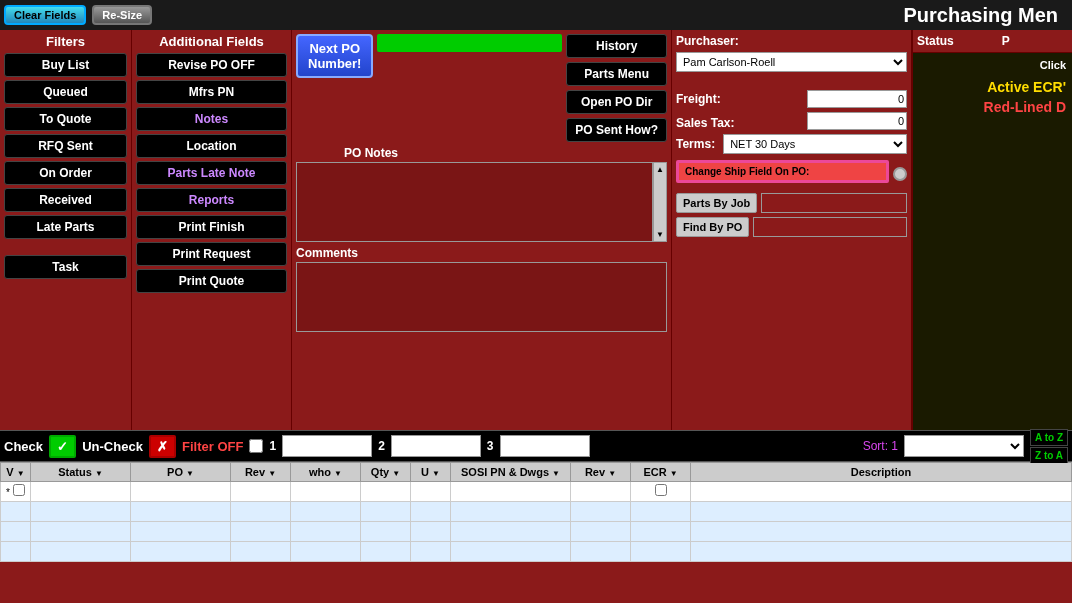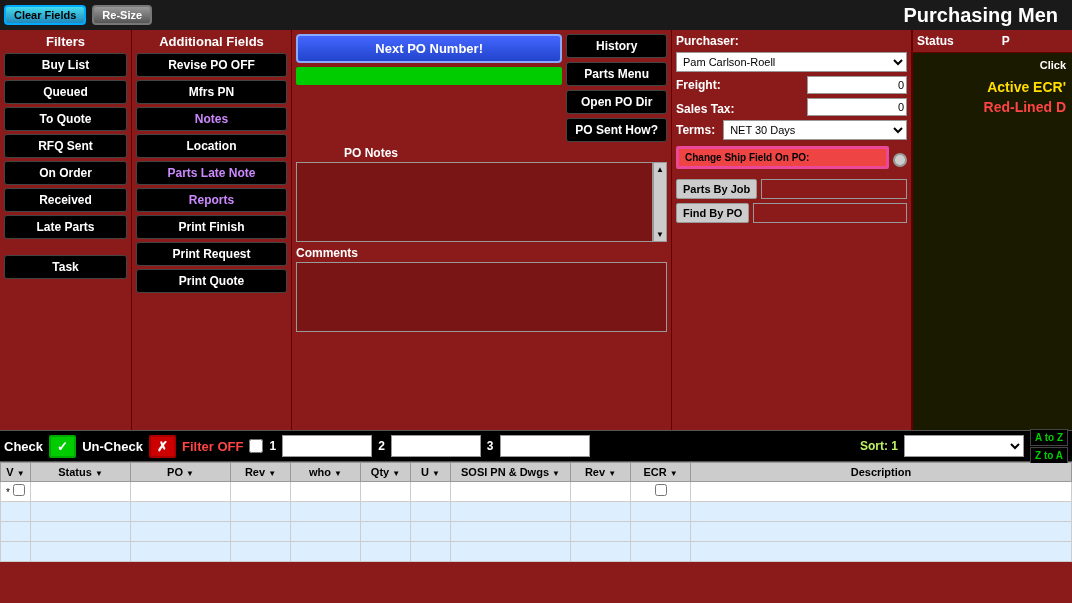--- a/index.html
+++ b/index.html
@@ -56,21 +56,21 @@
     
     .filter-bar { display: flex; align-items: center; background: black; height: 32px; padding: 0 4px; gap: 6px; border-top: 1px solid #555; border-bottom: 1px solid #555; }
     .check-label { color: white; font-weight: bold; font-size: 13px; }
     .check-green { background: #00cc00; color: white; font-weight: bold; border: 2px solid #00aa00; padding: 2px 6px; cursor: pointer; border-radius: 2px; }
     .uncheck-label { color: white; font-weight: bold; font-size: 13px; }
     .check-red { background: #cc0000; color: white; font-weight: bold; border: 2px solid #aa0000; padding: 2px 6px; cursor: pointer; border-radius: 2px; }
     .filter-off { color: #ff4444; font-weight: bold; font-size: 13px; }
     .filter-checkbox { width: 14px; height: 14px; }
     .filter-num { color: white; font-weight: bold; }
     .filter-input { background: white; color: black; border: 1px solid #999; height: 22px; width: 90px; font-size: 12px; padding: 0 2px; }
-    .sort-label { color: #bef264; font-weight: bold; margin-left: auto; }
+    .sort-label { color: #d946ef; font-weight: normal; margin-left: auto; }
     .sort-select { background: white; color: black; border: 1px solid #999; height: 22px; width: 120px; }
     .az-btn { background: black; color: #00cc00; border: 1px solid #444; padding: 2px 4px; font-size: 10px; cursor: pointer; font-weight: bold; }
 
     
     .data-table { width: 100%; border-collapse: collapse; }
     .data-table th { background: #cccccc; color: black; border: 1px solid #999; padding: 3px 4px; text-align: center; font-size: 11px; position: relative; }
     .data-table th .dropdown-arrow { font-size: 8px; }
     .data-table td { border: 1px solid #cccccc; padding: 2px 4px; height: 20px; background: #ddeeff; }
     .data-table tr:first-child td { background: white; }
 
@@ -124,21 +124,21 @@
     <button class="add-btn purple" style="color: #cc88ff;">Parts Late Note</button>
     <button class="add-btn purple" style="color: #cc88ff;">Reports</button>
     <button class="add-btn">Print Finish</button>
     <button class="add-btn">Print Request</button>
     <button class="add-btn">Print Quote</button>
   </div>
 
   <div class="po-panel">
     
     <div style="display: flex; gap: 4px; margin-bottom: 4px; align-items: flex-start;">
-      <div style="flex: 1; display: flex; flex-direction: column; gap: 4px;">
+      <div style="flex: 1; display: flex; flex-direction: row; gap: 4px;">
         <button class="btn-next-po">Next PO Number!</button>
         <div class="green-bar"></div>
       </div>
       <div style="display: flex; flex-direction: column; gap: 4px;">
         <button class="btn-history">History</button>
         <button class="btn-parts-menu">Parts Menu</button>
         <button class="btn-open-po-dir">Open PO Dir</button>
         <button class="btn-po-sent">PO Sent How?</button>
       </div>
     </div>
@@ -156,21 +156,21 @@
     
     <div class="comments-label">Comments</div>
     <textarea class="comments-area" style="width: 100%; height: 70px;"></textarea>
   </div>
 
   <div class="fields-panel">
 
     <div style="display: flex; align-items: center; margin-bottom: 4px;">
       <span class="field-label">Purchaser:</span>
     </div>
-    <div style="display: flex; align-items: center; margin-bottom: 4px; gap: 2px;">
+    <div style="display: flex; align-items: center; margin-bottom: 18px; gap: 2px;">
       <select class="field-select" style="flex: 1;">
         <option>Pam Carlson-Roell</option>
       </select>
     </div>
 
     <div style="display: flex; align-items: center; margin-bottom: 4px; gap: 4px;">
       <span class="field-label">Freight:</span>
       <input type="text" class="field-input" style="margin-left: auto;" value="0">
     </div>
 

